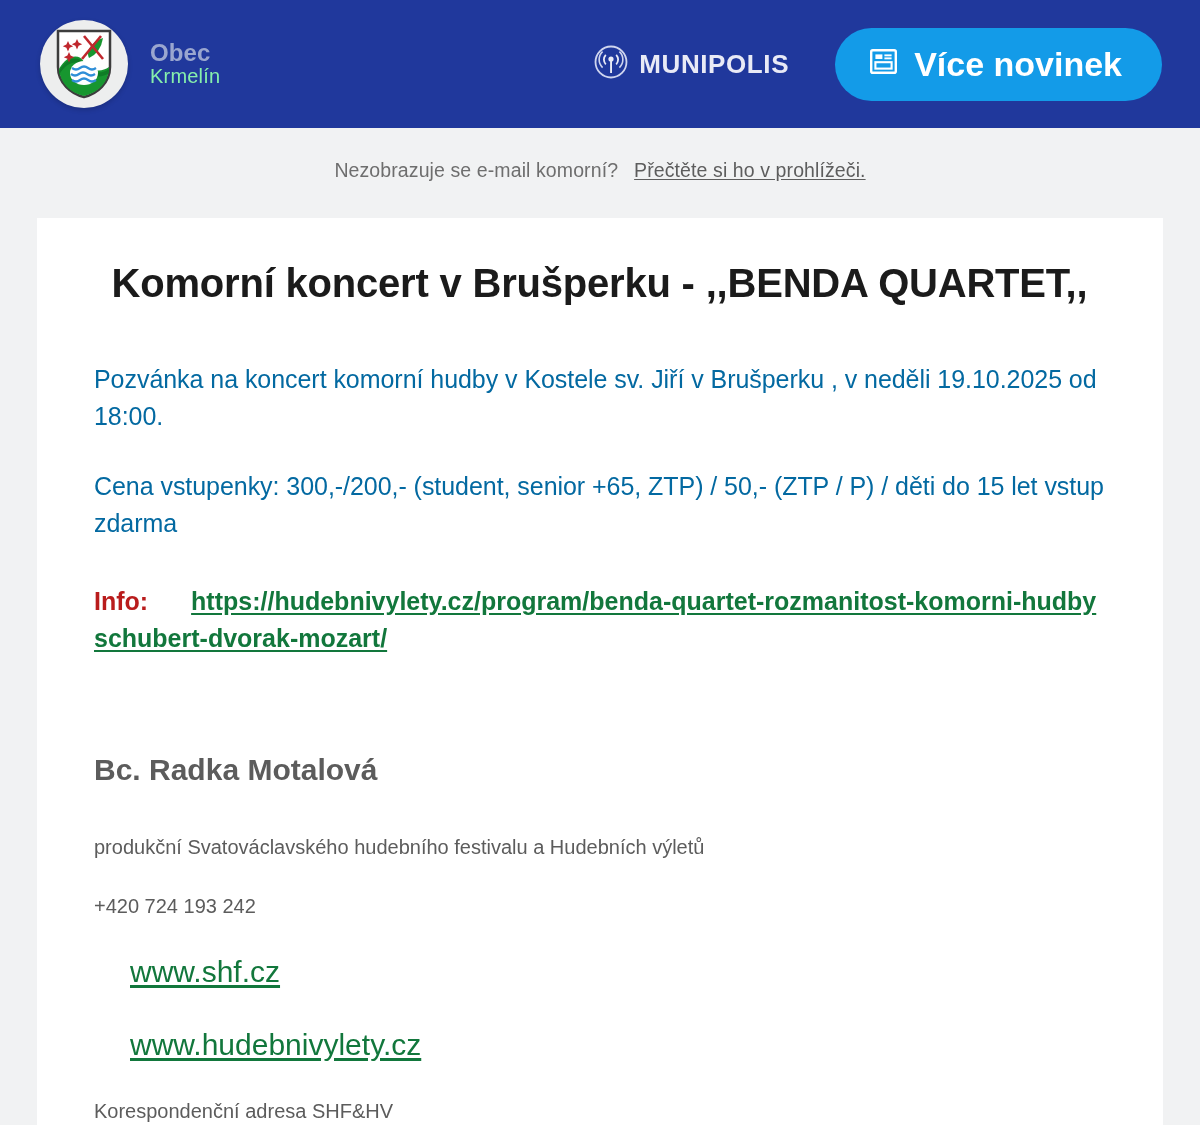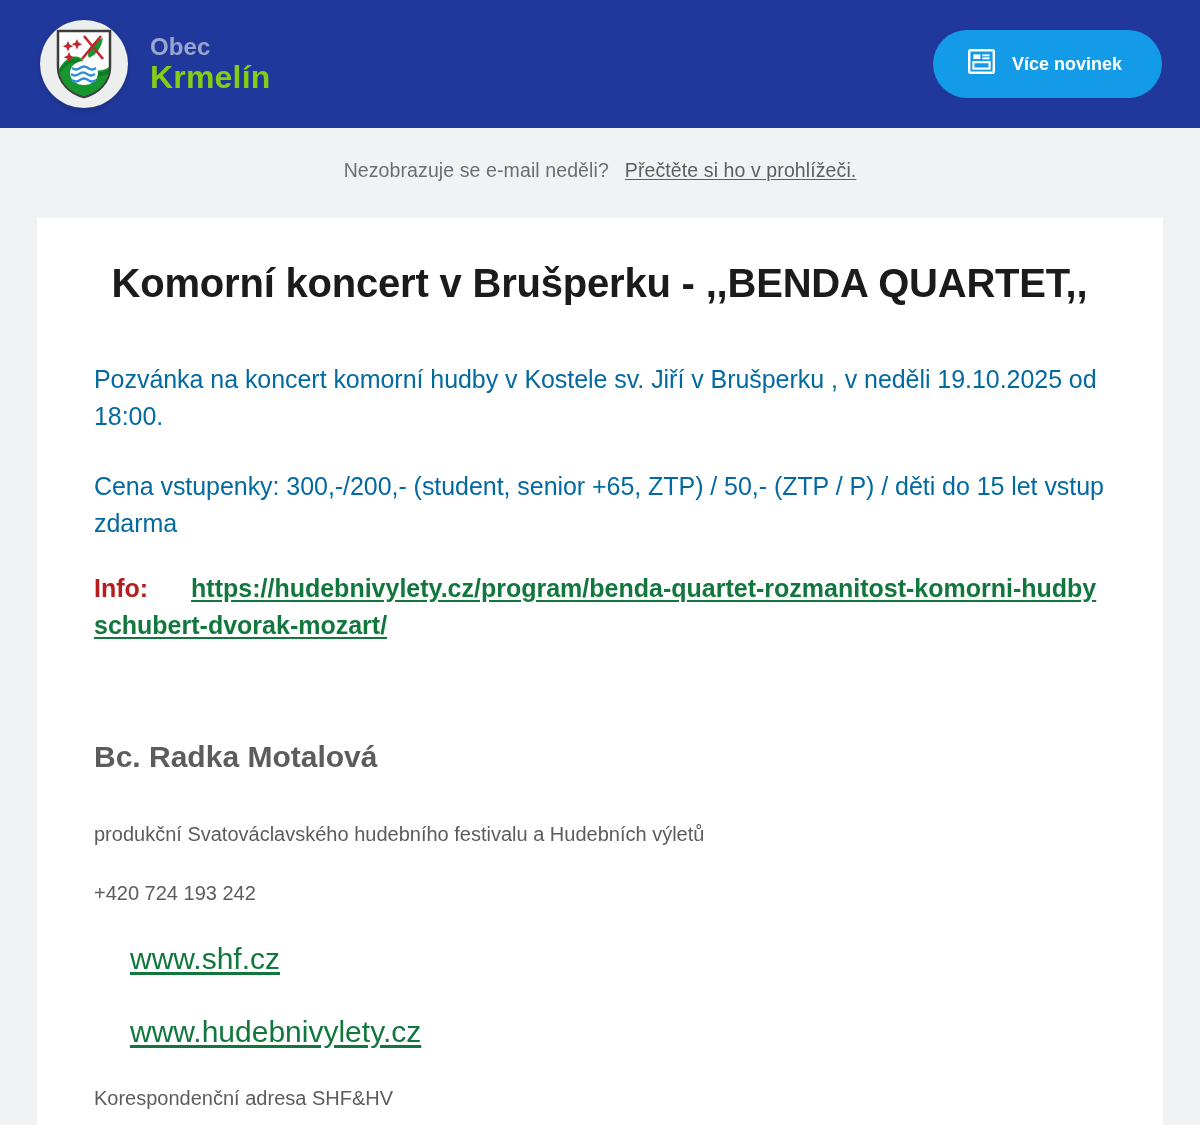--- a/index.html
+++ b/index.html
@@ -49,23 +49,23 @@
     justify-content: center;
     line-height: 1.08;
   }
   .brand-kicker {
     font-size: 24px;
     font-weight: 700;
     color: #9aa6cf;
     letter-spacing: .1px;
   }
   .brand-name {
-    font-size: 32px;
-    font-weight: 700;
-    color: #84cc16;
+    font-size: 20px;
+    font-weight: 400;
+    color: #86efac;
     letter-spacing: .2px;
   }
 
   .header-right {
     margin-left: auto;
     display: flex;
     align-items: center;
     gap: 46px;
   }
   .munipolis {
@@ -82,21 +82,21 @@
   .btn-news {
     display: flex;
     align-items: center;
     gap: 16px;
     background: #139be8;
     color: #fff;
     border: none;
     border-radius: 999px;
     padding: 17px 40px 17px 34px;
     font-family: inherit;
-    font-size: 18px;
+    font-size: 34px;
     font-weight: 700;
     cursor: pointer;
     white-space: nowrap;
   }
 
   
   .notice {
     height: 84px;
     display: flex;
     align-items: center;
@@ -133,21 +133,21 @@
     letter-spacing: -.2px;
   }
 
   .para {
     margin: 0 0 33px 0;
     font-size: 25px;
     line-height: 1.48;
     color: #0369a1;
     letter-spacing: -.05px;
   }
-  .para.tight { margin-bottom: 28px; }
+  .para.tight { margin-bottom: 41px; }
 
   .para-info {
     margin: 0;
     font-size: 25px;
     line-height: 1.48;
     font-weight: 700;
     color: #5c5c5c;
   }
   .para-info .lbl { color: #b91c1c; }
   a.greenlink {
@@ -204,38 +204,52 @@
         <path d="M29 7 L48 30" stroke="#c0272d" stroke-width="2.6"></path>
       </svg>
     </div>
     <div class="brand-text">
       <span class="brand-kicker">Obec</span>
       <span class="brand-name">Krmelín</span>
     </div>
   </div>
 
   <div class="header-right">
+    <div class="munipolis">
+      <span>
+        <svg width="34" height="34" viewBox="0 0 34 34" aria-hidden="true">
+          <circle cx="17" cy="17" r="15.5" fill="none" stroke="#cfd5ef" stroke-width="1.8"></circle>
+          <circle cx="17" cy="14" r="2.6" fill="#e9eaf6"></circle>
+          <path d="M11.8 19.4 a7 7 0 0 1 0 -9.6" fill="none" stroke="#e9eaf6" stroke-width="1.8"></path>
+          <path d="M22.2 9.8 a7 7 0 0 1 0 9.6" fill="none" stroke="#e9eaf6" stroke-width="1.8"></path>
+          <path d="M8.6 22.6 a11 11 0 0 1 0 -16" fill="none" stroke="#cfd5ef" stroke-width="1.6"></path>
+          <path d="M25.4 6.6 a11 11 0 0 1 0 16" fill="none" stroke="#cfd5ef" stroke-width="1.6"></path>
+          <rect x="16.1" y="16" width="1.9" height="12" fill="#e9eaf6"></rect>
+        </svg>
+      </span>
+      <span class="munipolis-word">MUNIPOLIS</span>
+    </div>
 
     <button class="btn-news">
       <span>
         <svg width="29" height="29" viewBox="0 0 29 29" aria-hidden="true">
           <rect x="2.2" y="3.2" width="24.6" height="22.6" rx="1.6" fill="none" stroke="#ffffff" stroke-width="2.4"></rect>
           <rect x="6.4" y="7.4" width="7" height="4.6" fill="#ffffff"></rect>
           <rect x="15.4" y="7.4" width="7.2" height="1.9" fill="#ffffff"></rect>
           <rect x="15.4" y="10.4" width="7.2" height="1.9" fill="#ffffff"></rect>
           <rect x="6.4" y="15.2" width="16.2" height="6.4" fill="none" stroke="#ffffff" stroke-width="2.1"></rect>
         </svg>
       </span>
       <span>Více novinek</span>
     </button>
   </div>
 </div>
 
 <div class="notice">
-  <span>Nezobrazuje se e-mail neděli?</span>
+  <span>Nezobrazuje se e-mail komorní?</span>
   <a href="#">Přečtěte si ho v prohlížeči.</a>
 </div>
 
 <div class="card">
 
   <h1 class="article-title">Komorní koncert v Brušperku - ,,BENDA QUARTET,,</h1>
 
   <p class="para">Pozvánka na koncert komorní hudby v Kostele sv. Jiří v Brušperku , v neděli 19.10.2025 od 18:00.</p>
   <p class="para tight">Cena vstupenky: 300,-/200,- (student, senior +65, ZTP) / 50,- (ZTP / P) / děti do 15 let vstup zdarma</p>
 

